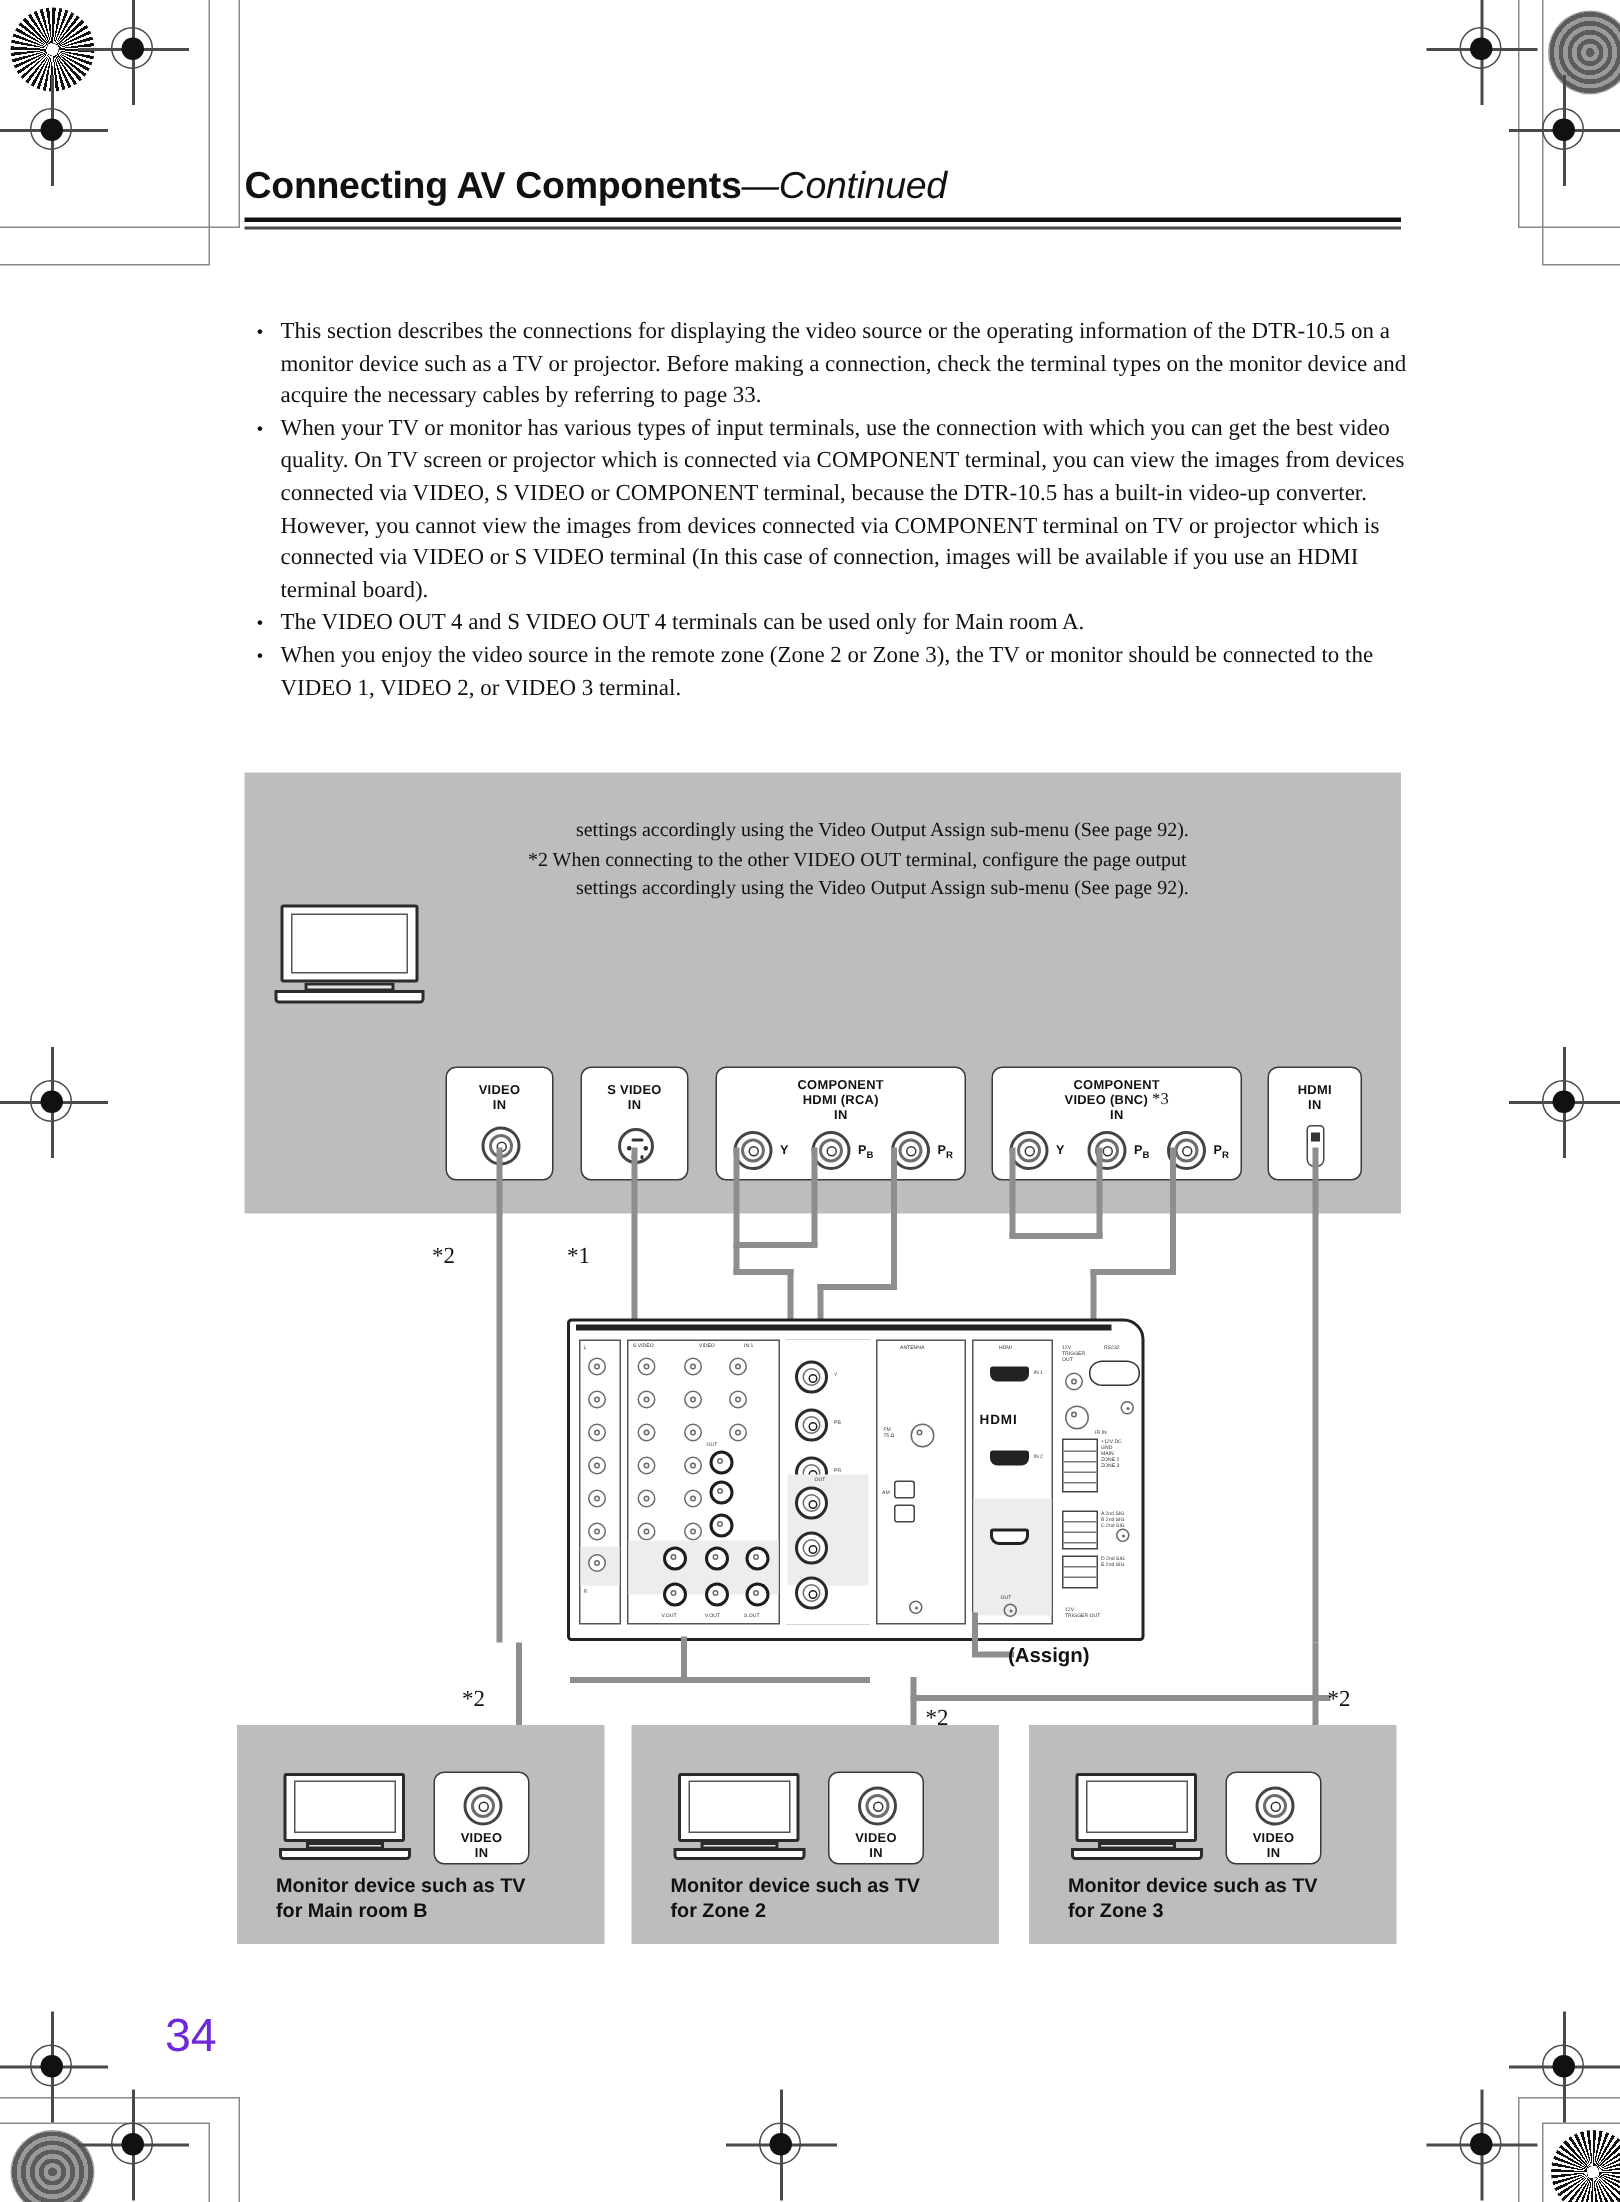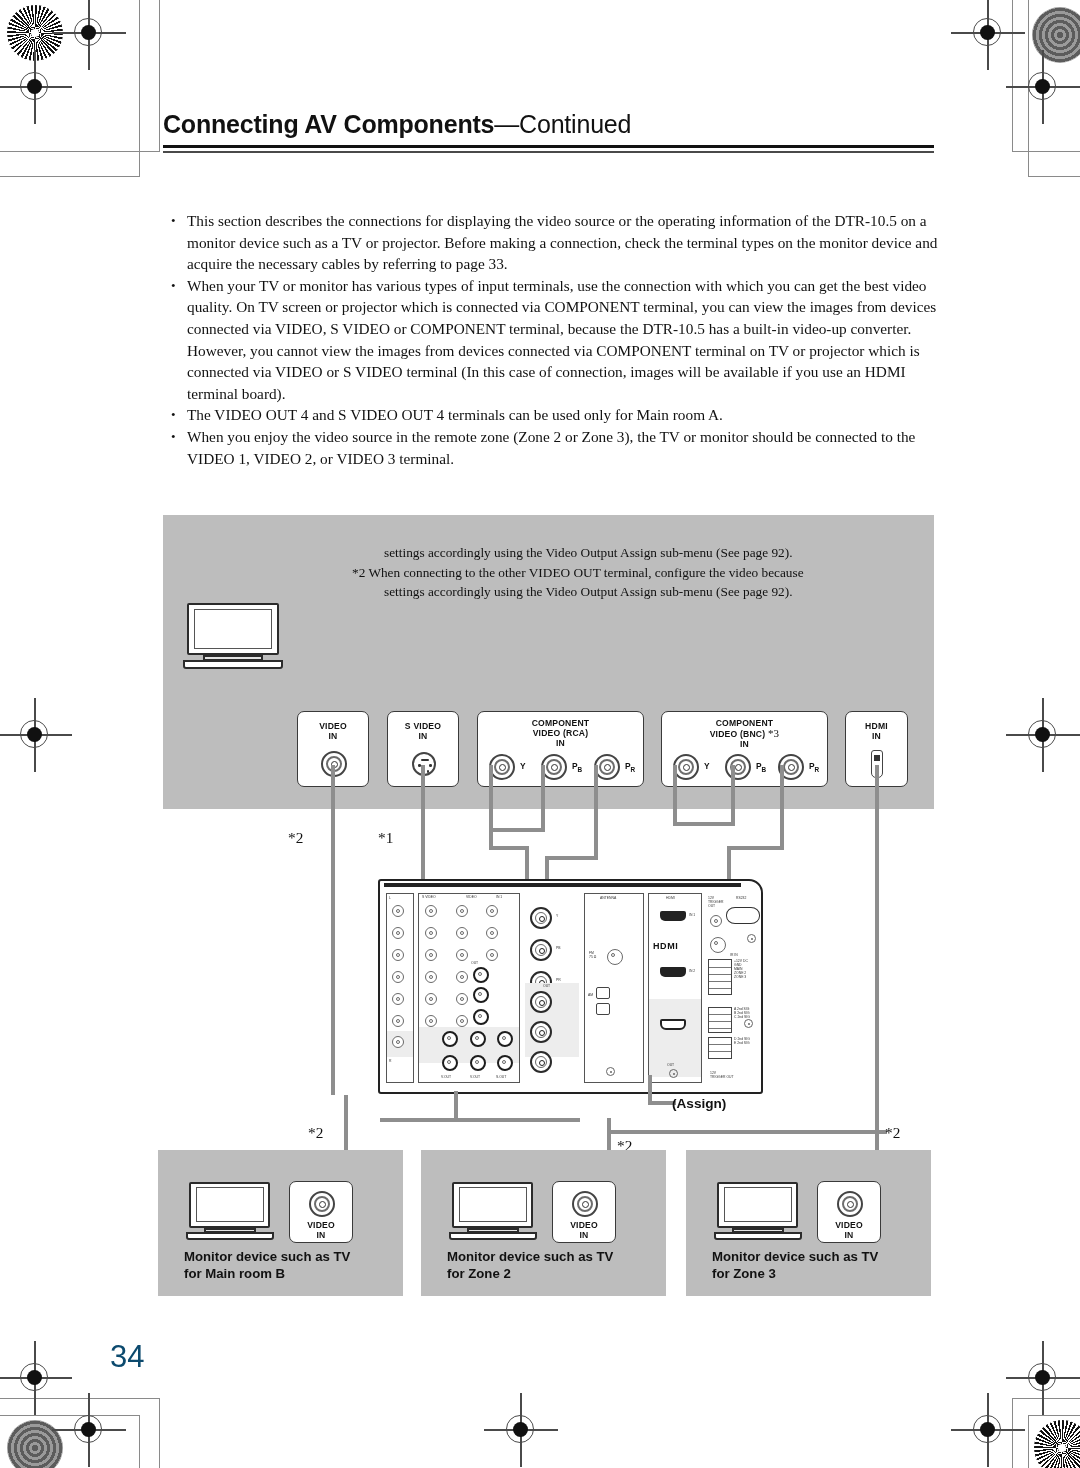--- a/index.html
+++ b/index.html
@@ -30,21 +30,21 @@
   .rings{position:absolute;width:56px;height:56px;border-radius:50%;
         background:repeating-radial-gradient(circle, #5c5c5c 0 3px, #9a9a9a 3px 6px);}
 
   
   .h-title{
     position:absolute;left:163px;top:110px;width:790px;
     font-size:25px;font-weight:bold;color:#111;letter-spacing:-0.2px;
     font-family:"Liberation Sans", sans-serif;
     white-space:nowrap;
   }
-  .h-title .cont{font-weight:normal;}
+  .h-title .cont{font-weight:normal;font-style:italic;}
   .rule-thick{position:absolute;left:163px;top:145px;width:771px;height:3px;background:#111;}
   .rule-thin{position:absolute;left:163px;top:151px;width:771px;height:1.5px;background:#4a4a4a;}
 
   .sec-bar{
     position:absolute;left:163px;top:170px;width:771px;height:30px;
     background:#cbcbcb;
   }
   .sec-bar span{
     position:absolute;left:6px;top:4px;
     font-family:"Liberation Sans", sans-serif;
@@ -127,21 +127,21 @@
     font-family:"Liberation Sans", sans-serif;
     font-size:13.6px;font-weight:bold;color:#111;
   }
   .ast{position:absolute;font-size:15.3px;color:#111;font-family:"Liberation Serif", serif;}
 
   .botpanel{position:absolute;background:#bdbdbd;}
 
   .pageno{
     position:absolute;left:110px;top:1339px;
     font-family:"Liberation Sans", sans-serif;
-    font-size:31px;font-weight:normal;color:#0c4a6e;
+    font-size:31px;font-weight:normal;color:#6d28d9;
   }
 </style>
 </head>
 <body>
 
 <div class="page">
 
   <div class="corner-box" style="left:-10px;top:-10px;width:168px;height:160px;"></div>
   <div class="corner-box" style="left:-10px;top:-10px;width:148px;height:185px;"></div>
   <div class="star" style="left:7px;top:5px;"></div>
@@ -237,21 +237,21 @@
     <div class="bl">When your TV or monitor has various types of input terminals, use the connection with which you can get the best video quality. On TV screen or projector which is connected via COMPONENT terminal, you can view the images from devices connected via VIDEO, S VIDEO or COMPONENT terminal, because the DTR-10.5 has a built-in video-up converter. However, you cannot view the images from devices connected via COMPONENT terminal on TV or projector which is connected via VIDEO or S VIDEO terminal (In this case of connection, images will be available if you use an HDMI terminal board).</div>
     <div class="bl">The VIDEO OUT 4 and S VIDEO OUT 4 terminals can be used only for Main room A.</div>
     <div class="bl">When you enjoy the video source in the remote zone (Zone 2 or Zone 3), the TV or monitor should be connected to the VIDEO 1, VIDEO 2, or VIDEO 3 terminal.</div>
   </div>
 
   <div class="diagram">
     <div class="diag-notes">
       <div class="ind2">settings accordingly using the Video Output Assign sub-menu (See page 92).</div>
       <div class="ind1">
         <span>*2</span>
-        <span>When connecting to the other VIDEO OUT terminal, configure the video because</span>
+        <span>When connecting to the other VIDEO OUT terminal, configure the page output</span>
       </div>
       <div class="ind2">settings accordingly using the Video Output Assign sub-menu (See page 92).</div>
     </div>
 
     <div class="tv" style="position:absolute;left:20px;top:88px;width:100px;height:70px;">
       <div class="body" style="width:92px;height:52px;left:4px;"></div>
       <div class="screen" style="left:11px;top:6px;width:78px;height:40px;"></div>
       <div class="base" style="left:20px;top:52px;width:60px;height:6px;"></div>
       <div class="foot" style="left:0px;top:57px;width:100px;height:9px;border-radius:0 0 3px 3px;"></div>
     </div>
@@ -276,21 +276,21 @@
       <i style="left:4px;top:10px;"></i>
         <i style="left:15px;top:10px;"></i>
       <i style="left:7px;top:16px;"></i>
         <i style="left:12.5px;top:16px;"></i>
     </div>
   </div>
 
   <div class="tbox" style="left:477px;top:711px;width:167px;height:76px;">
     <div class="cap" style="top:6px;">
       <div>COMPONENT</div>
-      <div>VIDEO (RCA)</div>
+      <div>HDMI (RCA)</div>
       <div>IN</div>
     </div>
     <div class="jack" style="left:11px;top:42px;"></div>
     <div class="jlabel" style="left:42px;top:49px;">Y</div>
     <div class="jack" style="left:63px;top:42px;"></div>
     <div class="jlabel" style="left:94px;top:49px;">P<sub>B</sub></div>
     <div class="jack" style="left:116px;top:42px;"></div>
     <div class="jlabel" style="left:147px;top:49px;">P<sub>R</sub></div>
   </div>
 

